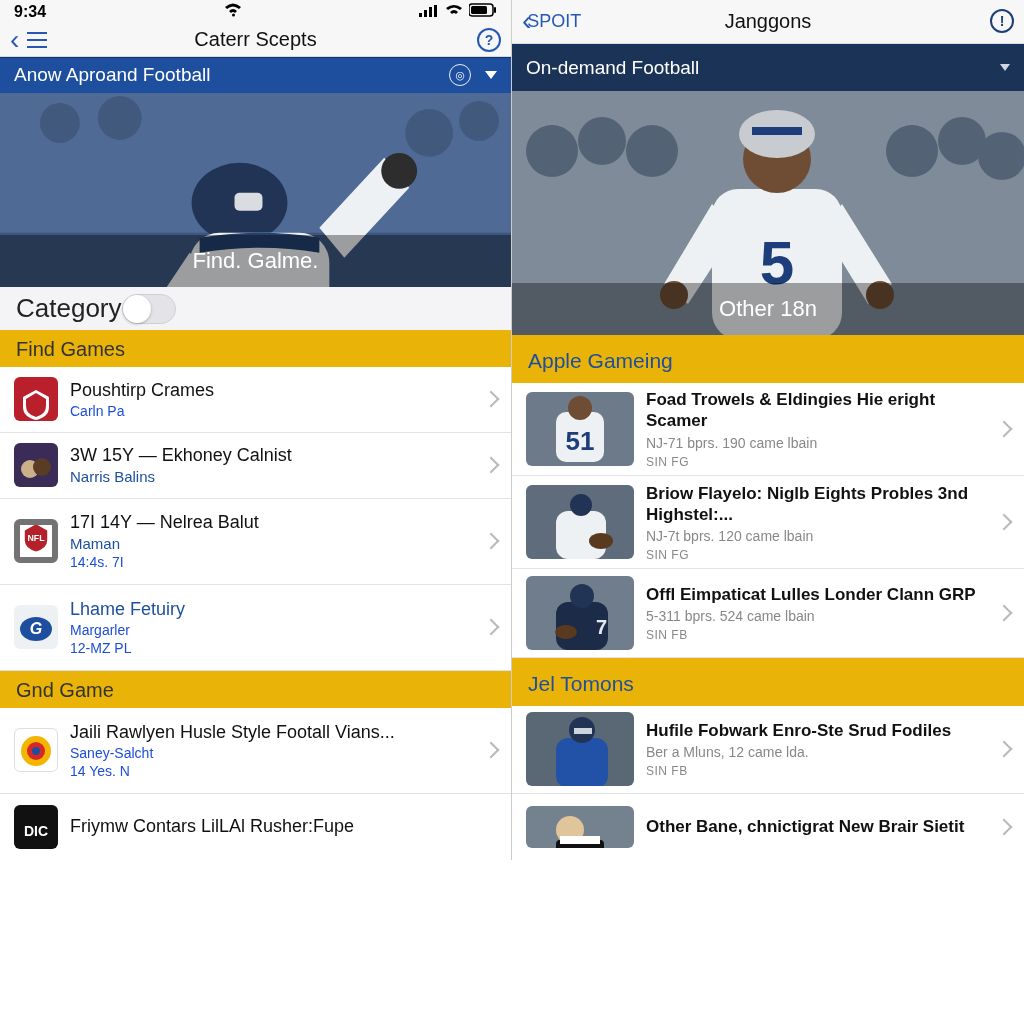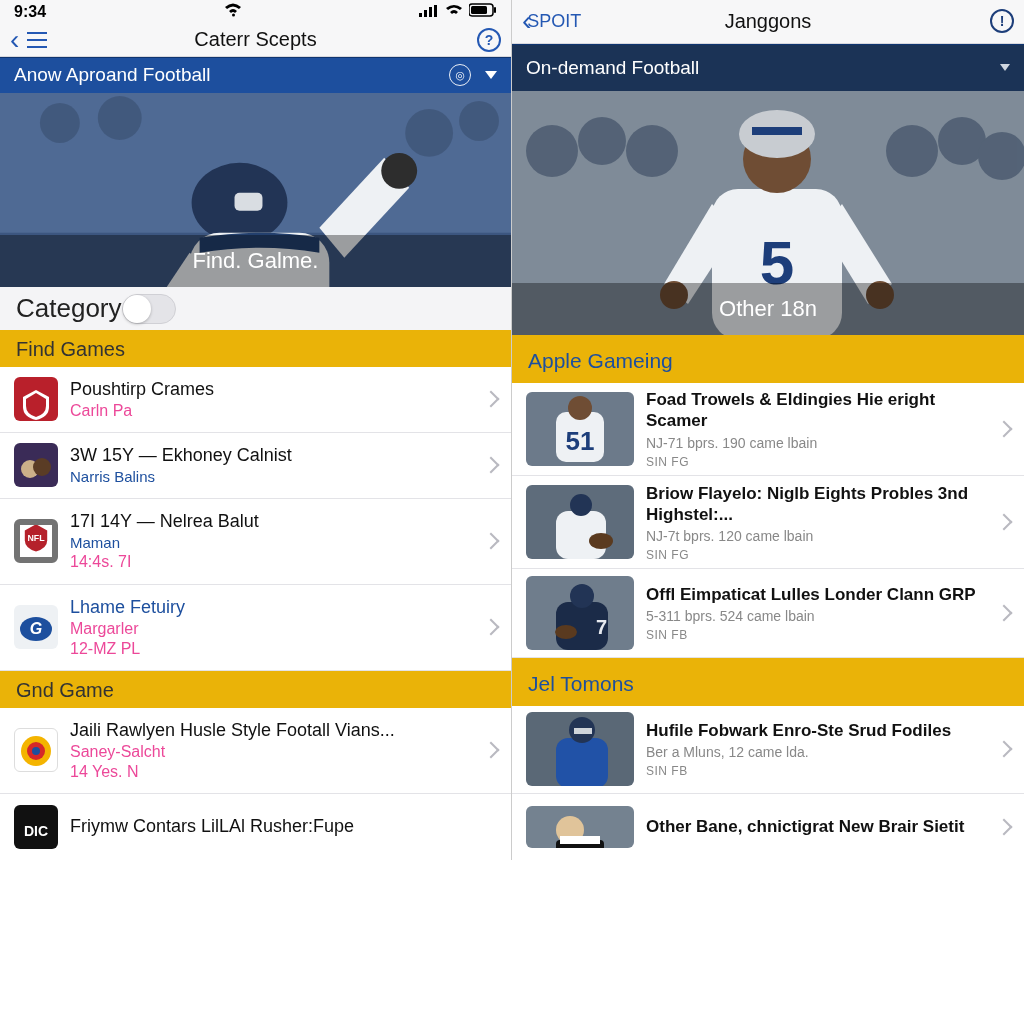--- a/index.html
+++ b/index.html
@@ -55,21 +55,21 @@
 
 .row{display:flex;align-items:center;padding:10px 14px;background:#fff;border-bottom:1px solid #e3e3e7;min-height:66px}
 .row.tall{min-height:86px}
 .row .thumb{flex:none;margin-right:12px;border-radius:6px;display:flex;align-items:flex-end;justify-content:center;font-size:11px;font-weight:700;color:#fff;overflow:hidden}
 .row .thumb.sq{width:44px;height:44px}
 .row .thumb.wide{width:108px;height:74px}
 .row .body{flex:1;min-width:0}
 .row .t1{font-size:18px;color:#111;font-weight:500;white-space:nowrap;overflow:hidden;text-overflow:ellipsis}
 .row .t1b{font-size:17px;color:#111;font-weight:600;line-height:1.25}
 .row .t2{font-size:15px;color:#1d4f9e;margin-top:2px}
-.row .t3{font-size:16px;color:#ec4899;margin-top:2px}
+.row .t3{font-size:14px;color:#1d4ed8;margin-top:2px}
 .row .t3b{font-size:14px;color:#888;margin-top:3px}
 .row .tag{font-size:12px;color:#888;margin-top:4px;letter-spacing:.5px}
 .row .chev{flex:none;width:12px;height:12px;border-top:2px solid #b9b9c0;border-right:2px solid #b9b9c0;transform:rotate(45deg);margin-left:8px}
 
 
 .crowd{fill:#2a3b55}
 .jersey-w{fill:#eef1f4}
 .jersey-b{fill:#2152a7}
 .skin-d{fill:#6f4d34}
 .helmet{fill:#223455}

